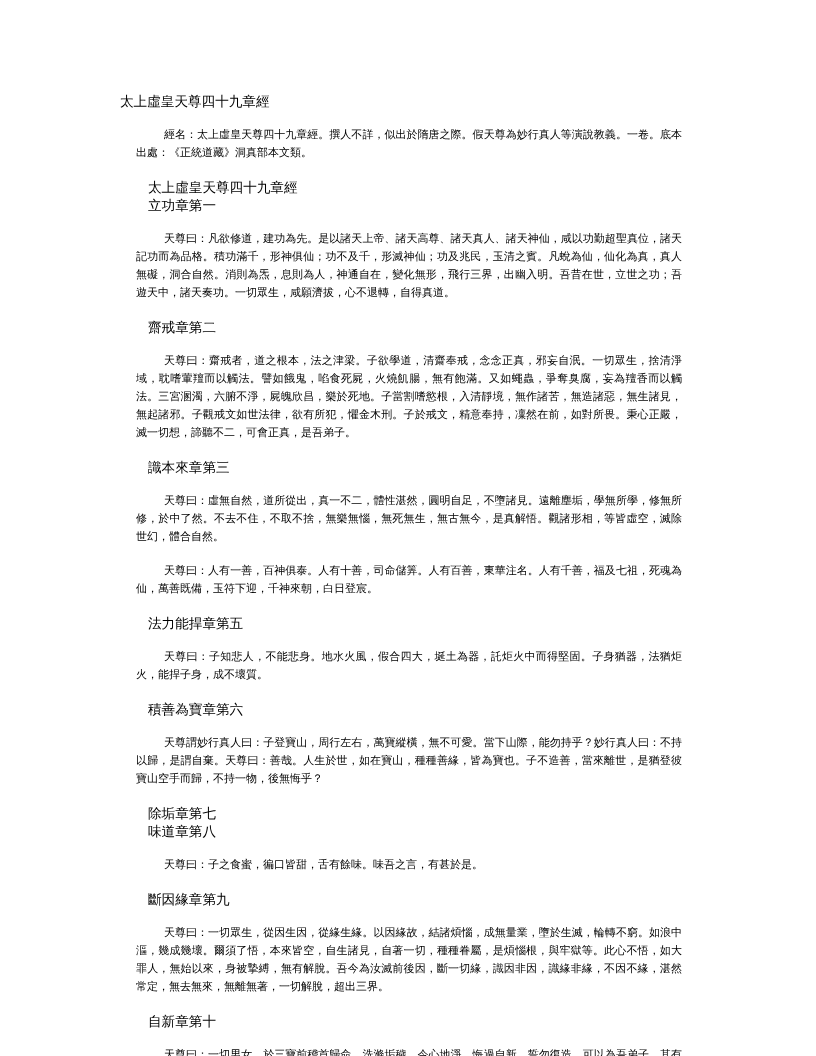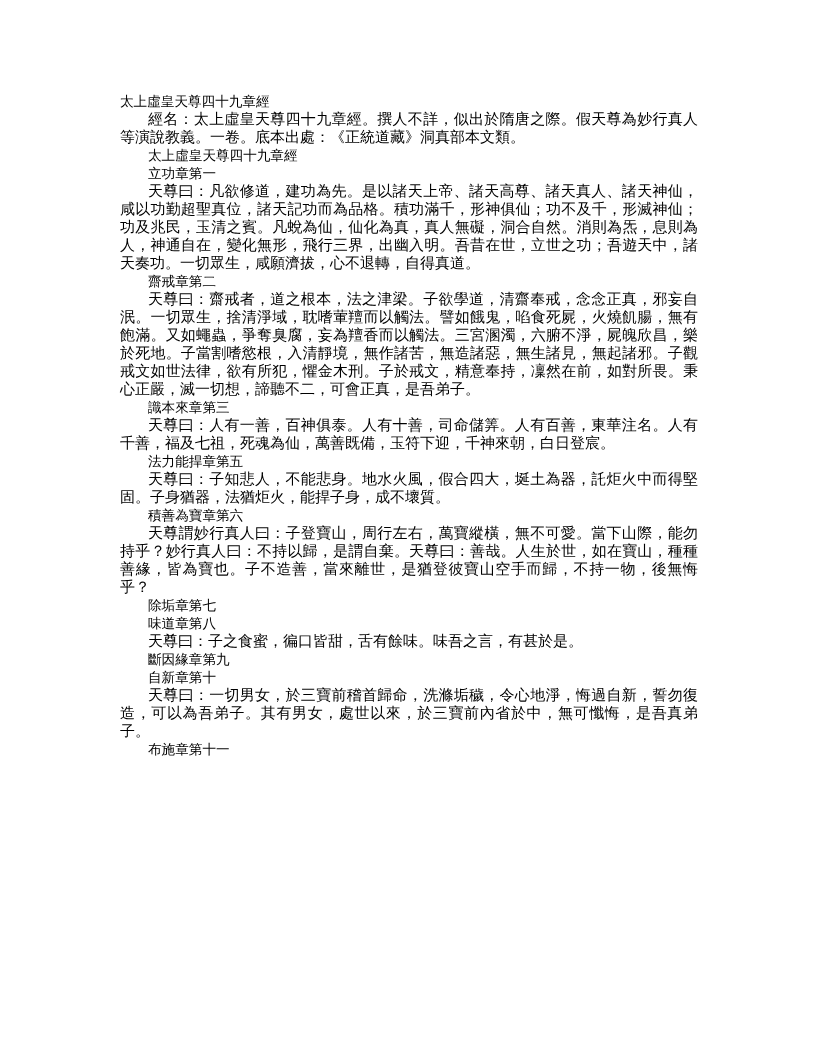--- a/index.html
+++ b/index.html
@@ -21,27 +21,27 @@
     overflow: hidden;
   }
   .text-column {
     position: absolute;
     left: 120px;
     top: 92px;
     width: 578px;
   }
   
   .para {
-    font-size: 15px;
+    font-size: 11px;
     line-height: 18px;
     text-align: justify;
     text-justify: inter-character;
     text-indent: 28px;
     word-break: break-all;
-    margin: 0;
+    margin: 16px;
     hyphens: none;
   }
   .heading {
     font-size: 13.6px;
     line-height: 18px;
     text-indent: 28px;
     margin: 0;
     white-space: nowrap;
   }
   .doc-title {
@@ -64,35 +64,37 @@
 
     <div class="heading">太上虛皇天尊四十九章經</div>
 
     <div class="heading">立功章第一</div>
     <div class="para">天尊曰：凡欲修道，建功為先。是以諸天上帝、諸天高尊、諸天真人、諸天神仙，咸以功勤超聖真位，諸天記功而為品格。積功滿千，形神俱仙；功不及千，形滅神仙；功及兆民，玉清之賓。凡蛻為仙，仙化為真，真人無礙，洞合自然。消則為炁，息則為人，神通自在，變化無形，飛行三界，出幽入明。吾昔在世，立世之功；吾遊天中，諸天奏功。一切眾生，咸願濟拔，心不退轉，自得真道。</div>
 
     <div class="heading">齋戒章第二</div>
     <div class="para">天尊曰：齋戒者，道之根本，法之津梁。子欲學道，清齋奉戒，念念正真，邪妄自泯。一切眾生，捨清淨域，耽嗜葷羶而以觸法。譬如餓鬼，啗食死屍，火燒飢腸，無有飽滿。又如蠅蟲，爭奪臭腐，妄為羶香而以觸法。三宮溷濁，六腑不淨，屍魄欣昌，樂於死地。子當割嗜慾根，入清靜境，無作諸苦，無造諸惡，無生諸見，無起諸邪。子觀戒文如世法律，欲有所犯，懼金木刑。子於戒文，精意奉持，凜然在前，如對所畏。秉心正嚴，滅一切想，諦聽不二，可會正真，是吾弟子。</div>
 
     <div class="heading">識本來章第三</div>
+    <div class="para">天尊曰：虛無自然，道所從出，真一不二，體性湛然，圓明自足，不墮諸見。遠離塵垢，學無所學，修無所修，於中了然。不去不住，不取不捨，無樂無惱，無死無生，無古無今，是真解悟。觀諸形相，等皆虛空，滅除世幻，體合自然。</div>
 
     <div class="para">天尊曰：人有一善，百神俱泰。人有十善，司命儲筭。人有百善，東華注名。人有千善，福及七祖，死魂為仙，萬善既備，玉符下迎，千神來朝，白日登宸。</div>
 
     <div class="heading">法力能捍章第五</div>
     <div class="para">天尊曰：子知悲人，不能悲身。地水火風，假合四大，埏土為器，託炬火中而得堅固。子身猶器，法猶炬火，能捍子身，成不壞質。</div>
 
     <div class="heading">積善為寶章第六</div>
     <div class="para">天尊謂妙行真人曰：子登寶山，周行左右，萬寶縱橫，無不可愛。當下山際，能勿持乎？妙行真人曰：不持以歸，是謂自棄。天尊曰：善哉。人生於世，如在寶山，種種善緣，皆為寶也。子不造善，當來離世，是猶登彼寶山空手而歸，不持一物，後無悔乎？</div>
 
     <div class="heading">除垢章第七</div>
 
     <div class="heading">味道章第八</div>
     <div class="para">天尊曰：子之食蜜，徧口皆甜，舌有餘味。味吾之言，有甚於是。</div>
 
     <div class="heading">斷因緣章第九</div>
+    <div class="para">天尊曰：一切眾生，從因生因，從緣生緣。以因緣故，結諸煩惱，成無量業，墮於生滅，輪轉不窮。如浪中漚，幾成幾壞。爾須了悟，本來皆空，自生諸見，自著一切，種種眷屬，是煩惱根，與牢獄等。此心不悟，如大罪人，無始以來，身被摯縛，無有解脫。吾今為汝滅前後因，斷一切緣，識因非因，識緣非緣，不因不緣，湛然常定，無去無來，無離無著，一切解脫，超出三界。</div>
 
     <div class="heading">自新章第十</div>
     <div class="para">天尊曰：一切男女，於三寶前稽首歸命，洗滌垢穢，令心地淨，悔過自新，誓勿復造，可以為吾弟子。其有男女，處世以來，於三寶前內省於中，無可懺悔，是吾真弟子。</div>
 
     <div class="heading">布施章第十一</div>
 
   </div>
 </div>
 
 </body></html>

